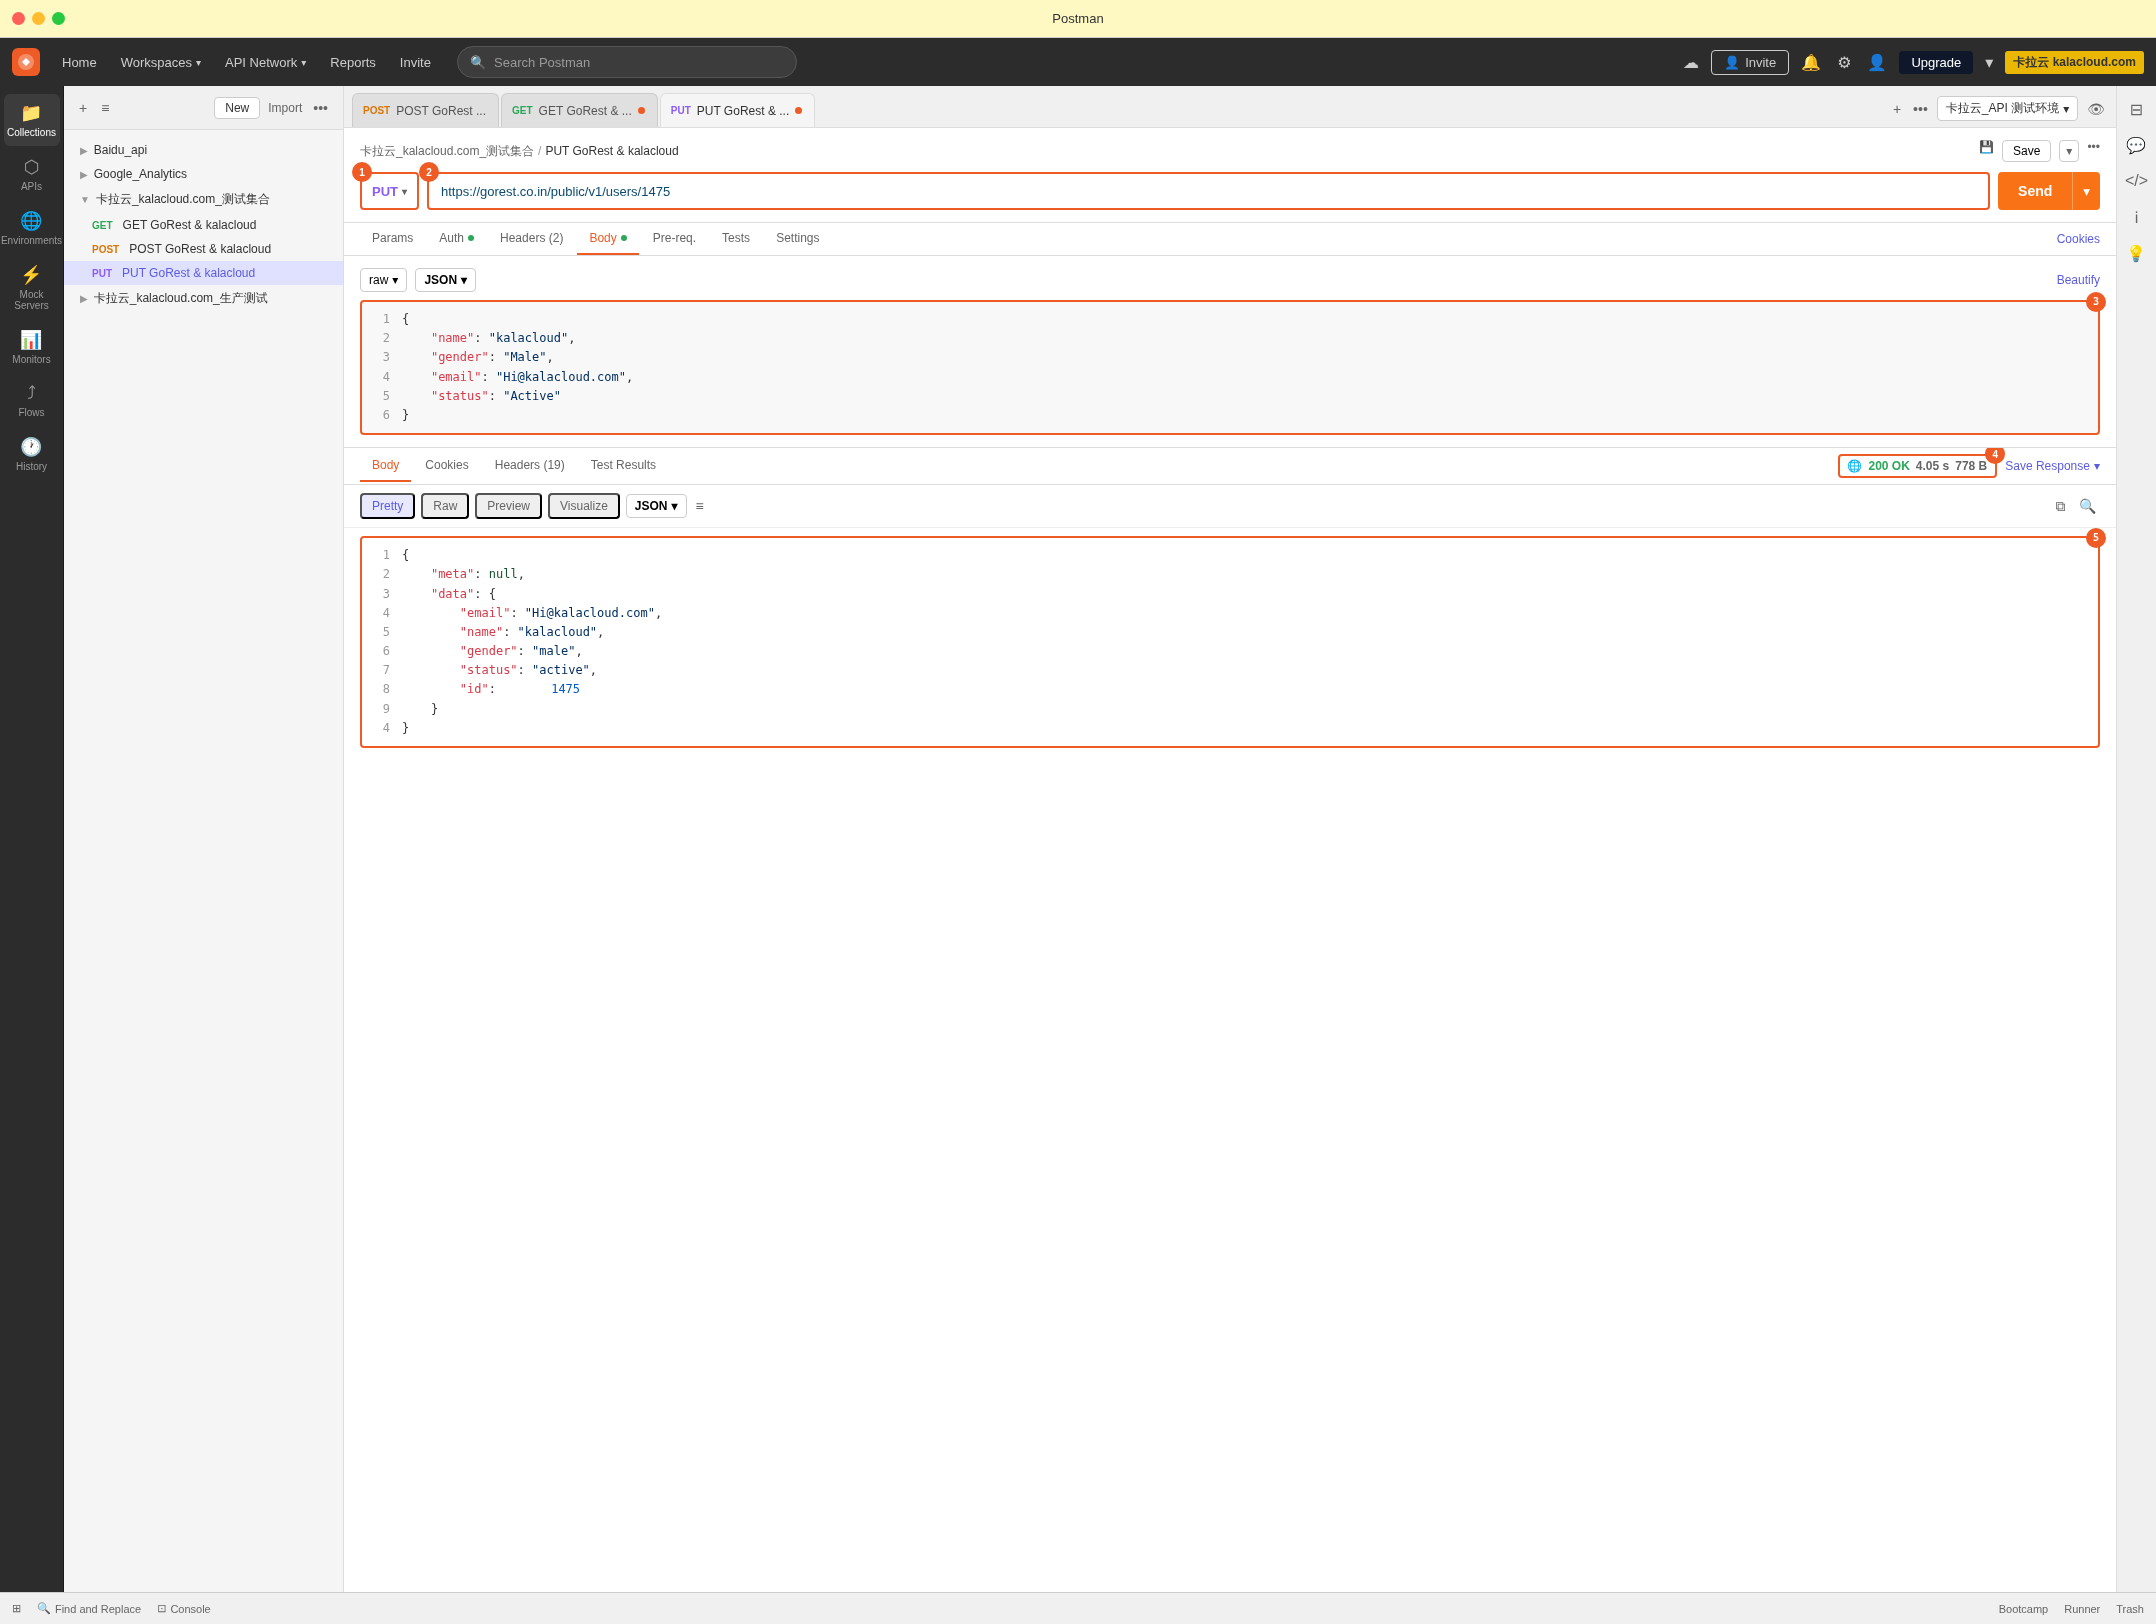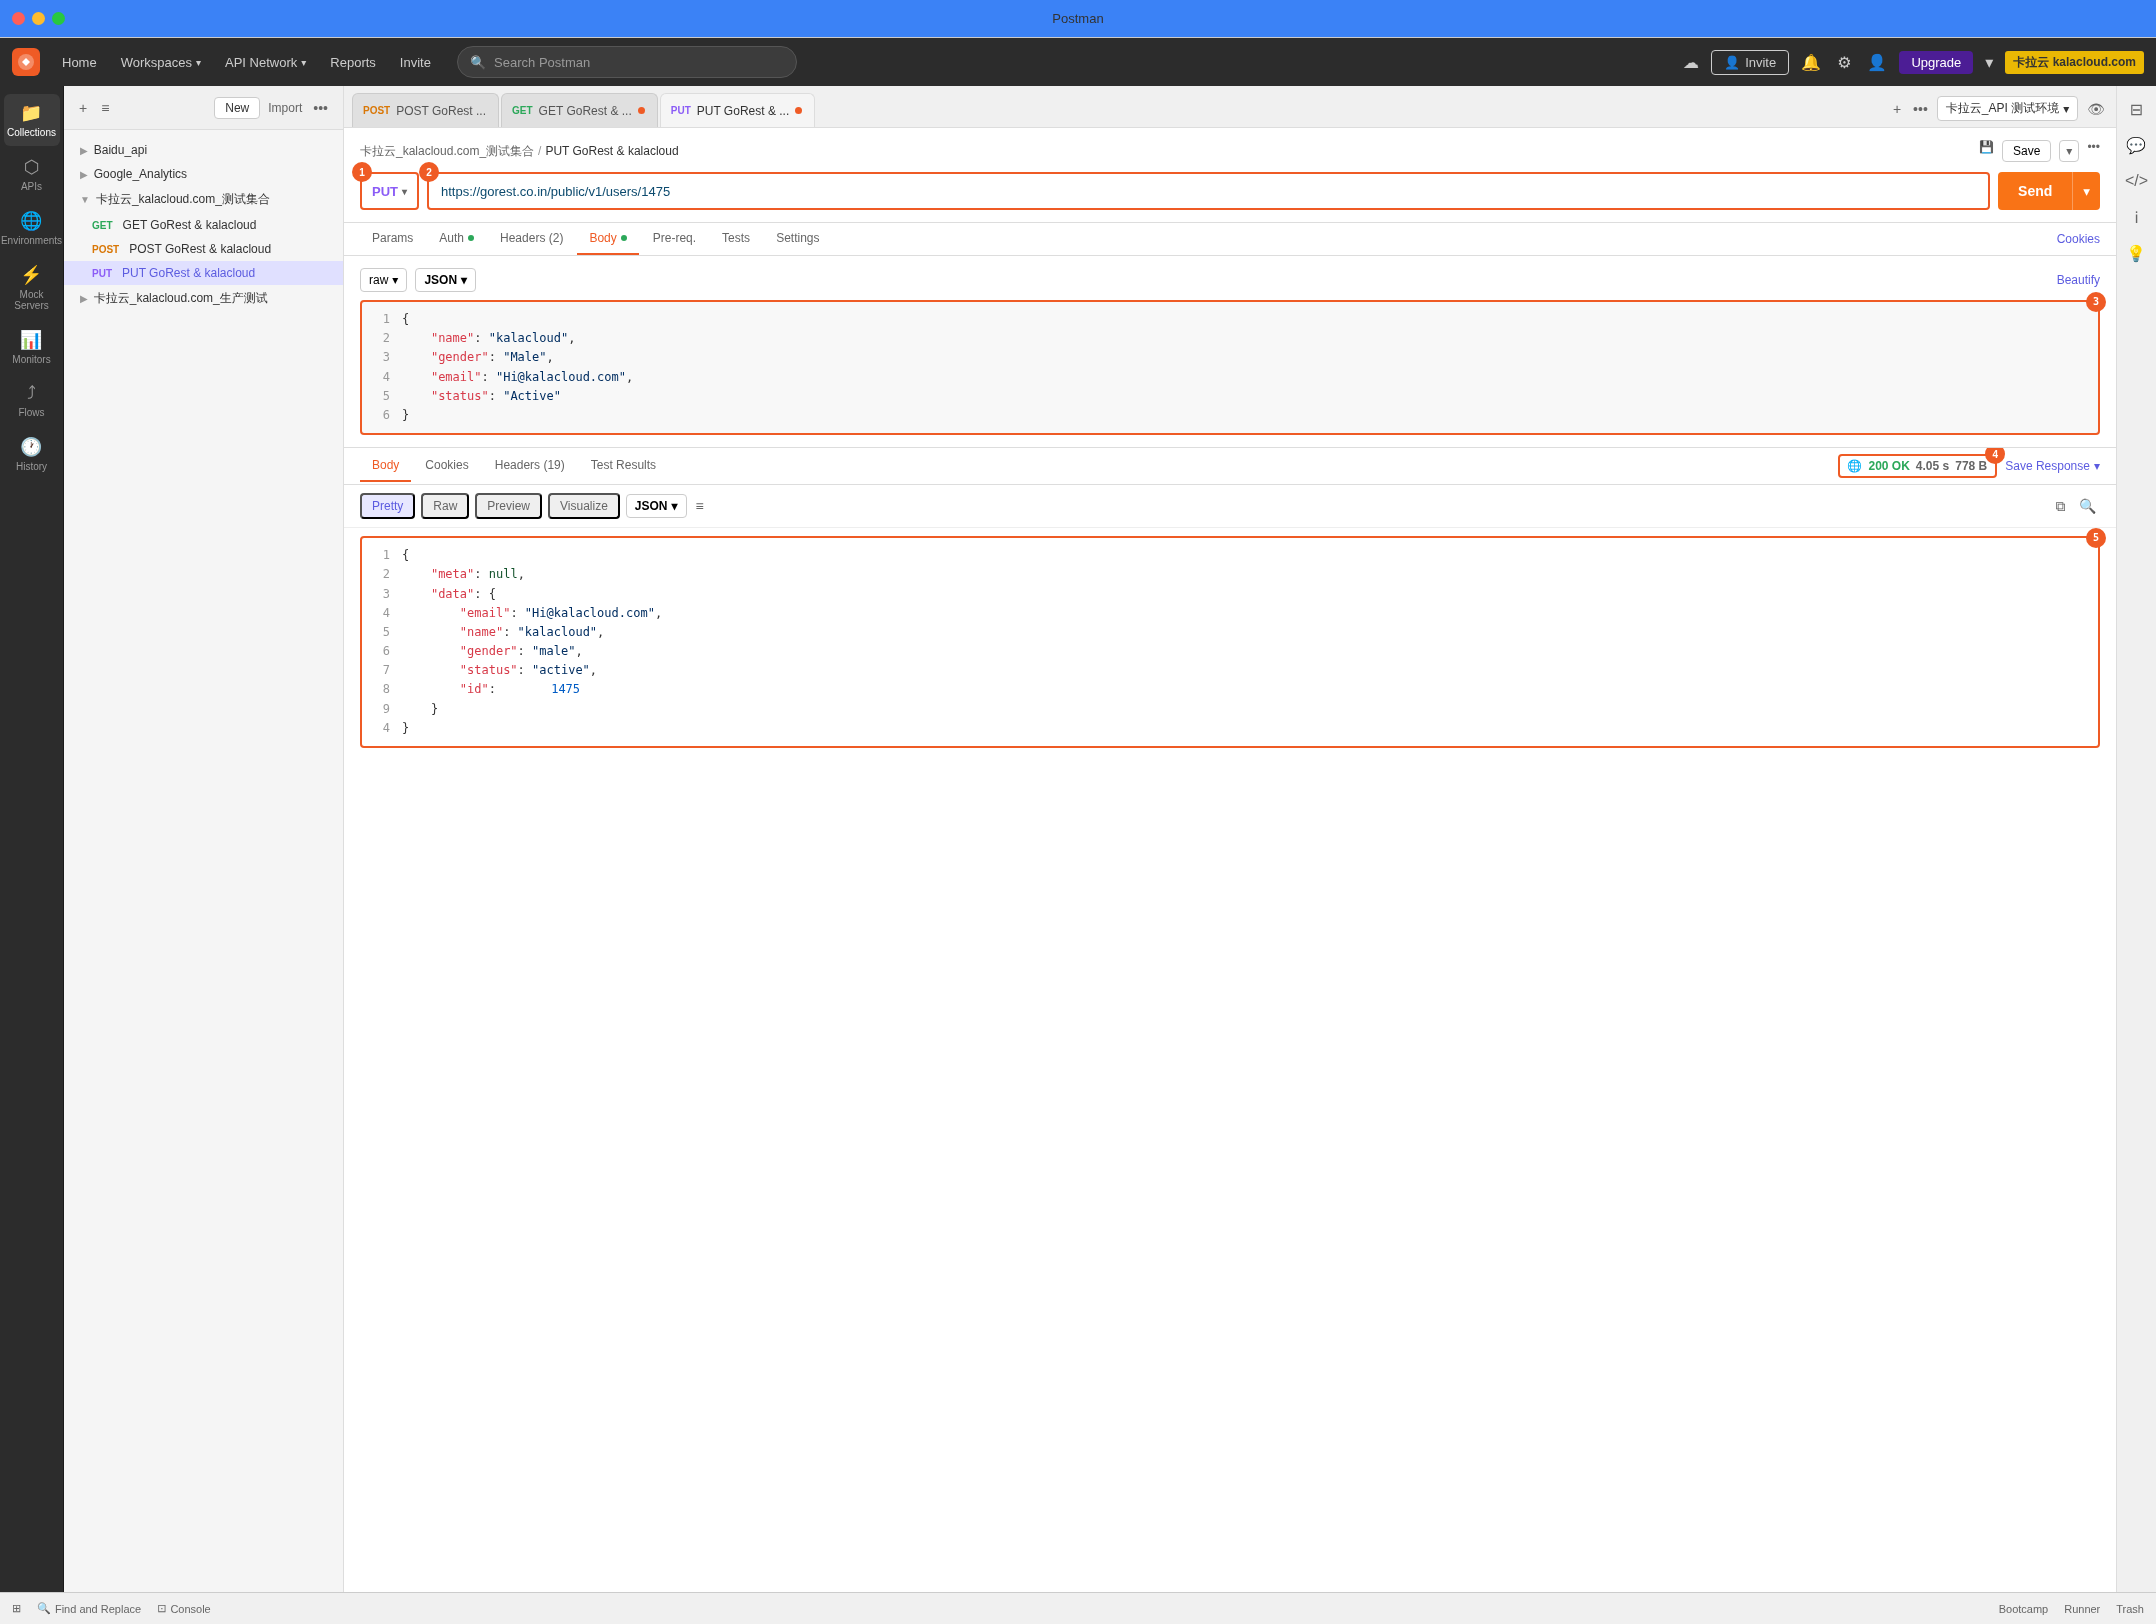--- a/index.html
+++ b/index.html
@@ -1,38 +1,38 @@
 <!DOCTYPE html>
 <html><head>
   <meta charset="utf-8">
   <style>
     * { box-sizing: border-box; margin: 0; padding: 0; }
     body { font-family: -apple-system, BlinkMacSystemFont, 'Segoe UI', sans-serif; font-size: 13px; background: #f0f0f0; overflow: hidden; height: 100vh; display: flex; flex-direction: column; }
 
     
-    .titlebar { background: #3b82f6; height: 38px; display: flex; align-items: center; justify-content: center; position: relative; border-bottom: 1px solid #ccc; }
+    .titlebar { background: #fef9c3; height: 38px; display: flex; align-items: center; justify-content: center; position: relative; border-bottom: 1px solid #ccc; }
     .titlebar-controls { position: absolute; left: 12px; display: flex; gap: 7px; }
     .titlebar-btn { width: 13px; height: 13px; border-radius: 50%; border: none; cursor: pointer; }
     .btn-close { background: #ff5f57; }
     .btn-min { background: #febc2e; }
     .btn-max { background: #28c840; }
     .titlebar-title { font-size: 13px; color: #333; font-weight: 500; }
 
     
     .topnav { background: #2c2c2c; height: 48px; display: flex; align-items: center; padding: 0 12px; gap: 4px; }
     .topnav-logo { width: 28px; height: 28px; background: #ef5b25; border-radius: 6px; display: flex; align-items: center; justify-content: center; color: white; font-size: 16px; margin-right: 8px; flex-shrink: 0; }
     .topnav-item { color: #ccc; padding: 5px 10px; border-radius: 4px; cursor: pointer; font-size: 13px; display: flex; align-items: center; gap: 4px; white-space: nowrap; }
     .topnav-item .chevron { font-size: 10px; }
     .search-bar { margin: 0 12px; flex: 1; max-width: 340px; background: #3c3c3c; border: 1px solid #555; border-radius: 20px; height: 32px; display: flex; align-items: center; padding: 0 12px; gap: 8px; cursor: text; }
     .search-bar-text { color: #999; font-size: 13px; }
     .search-icon-wrap { color: #999; }
     .topnav-right { margin-left: auto; display: flex; align-items: center; gap: 8px; }
     .invite-btn { background: transparent; border: 1px solid #ccc; color: #ccc; padding: 4px 12px; border-radius: 4px; cursor: pointer; font-size: 13px; display: flex; align-items: center; gap: 5px; }
     .topnav-icon-btn { color: #ccc; cursor: pointer; padding: 4px; border-radius: 4px; font-size: 16px; }
-    .upgrade-btn { background: #4c1d95; color: white; border: none; padding: 4px 12px; border-radius: 4px; cursor: pointer; font-size: 13px; }
+    .upgrade-btn { background: #0f172a; color: white; border: none; padding: 4px 12px; border-radius: 4px; cursor: pointer; font-size: 13px; }
     .watermark { background: rgba(255,200,0,0.9); color: #333; padding: 3px 8px; border-radius: 3px; font-size: 12px; font-weight: bold; }
 
     
     .main-layout { display: flex; flex: 1; overflow: hidden; }
 
     
     .sidebar-icons { width: 64px; background: #2c2c2c; display: flex; flex-direction: column; align-items: center; padding-top: 8px; gap: 2px; border-right: 1px solid #1a1a1a; }
     .sidebar-icon-item { display: flex; flex-direction: column; align-items: center; padding: 8px 4px; cursor: pointer; border-radius: 6px; width: 56px; color: #999; gap: 3px; }
     .sidebar-icon-item.active { background: #3c3c3c; color: white; }
     .sidebar-icon-item .icon-shape { font-size: 18px; }

